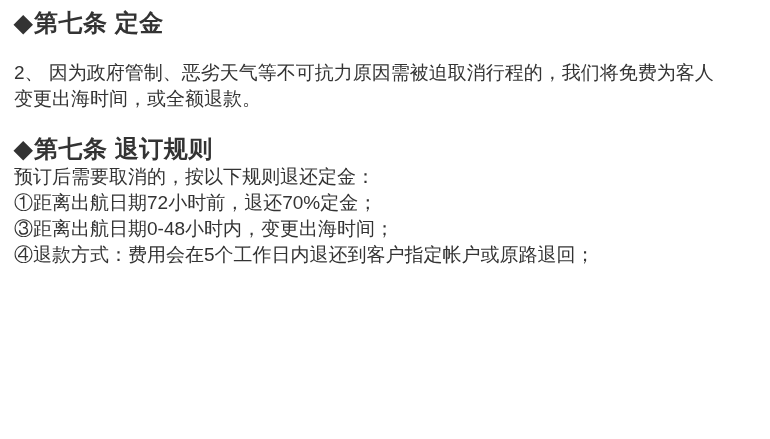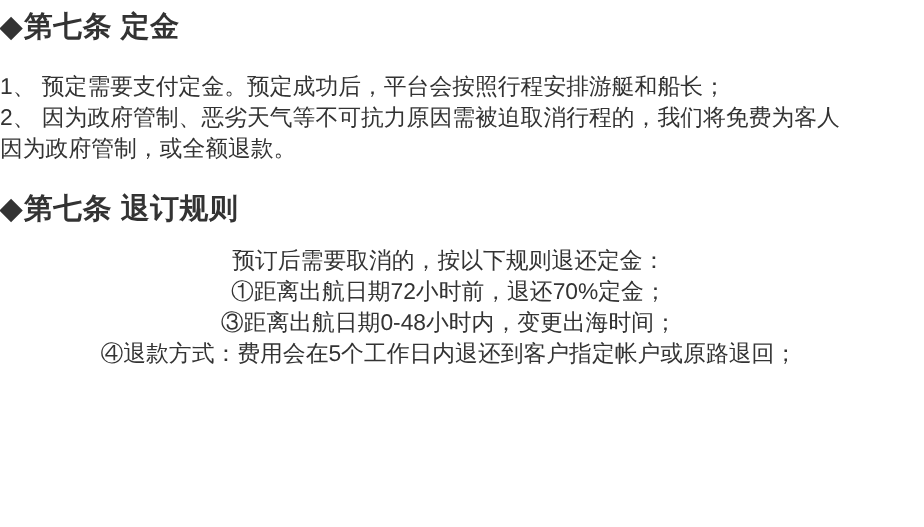--- a/index.html
+++ b/index.html
@@ -11,21 +11,21 @@
     width: 770px;
     height: 439px;
     overflow: hidden;
     font-family: "Liberation Sans", sans-serif;
     color: #333333;
   }
   .page {
     box-sizing: border-box;
     width: 770px;
     height: 439px;
-    padding: 8px 22px 0 0;
+    padding: 8px 22px 0 14px;
     background: #ffffff;
   }
   .section-heading {
     margin: 0;
     font-size: 24px;
     line-height: 30px;
     font-weight: bold;
     color: #333333;
     white-space: nowrap;
     letter-spacing: 0.5px;
@@ -35,22 +35,20 @@
     font-style: normal;
     margin-right: 1px;
   }
   .section-body {
     margin: 0;
   }
   .section-body.first {
     margin-top: 22px;
   }
   .section-body.second {
-    margin-top: 15px;
-    text-align: center;
   }
   .terms-line {
     font-size: 19px;
     line-height: 26px;
     font-weight: 500;
     white-space: nowrap;
     color: #333333;
   }
   .section-gap {
     height: 22px;
@@ -59,23 +57,22 @@
 </head>
 <body>
 
 <div class="page">
 
   <section class="section">
     <h1 class="section-heading">
       <span class="diamond">◆</span><span>第七条 定金</span>
     </h1>
     <div class="section-body first">
-      <div class="terms-line">1、 预定需要支付定金。预定成功后，平台会按照行程安排游艇和船长；</div>
       <div class="terms-line">2、 因为政府管制、恶劣天气等不可抗力原因需被迫取消行程的，我们将免费为客人</div>
-      <div class="terms-line">因为政府管制，或全额退款。</div>
+      <div class="terms-line">变更出海时间，或全额退款。</div>
     </div>
   </section>
 
   <div class="section-gap"></div>
 
   <section class="section">
     <h1 class="section-heading">
       <span class="diamond">◆</span><span>第七条 退订规则</span>
     </h1>
     <div class="section-body second">

